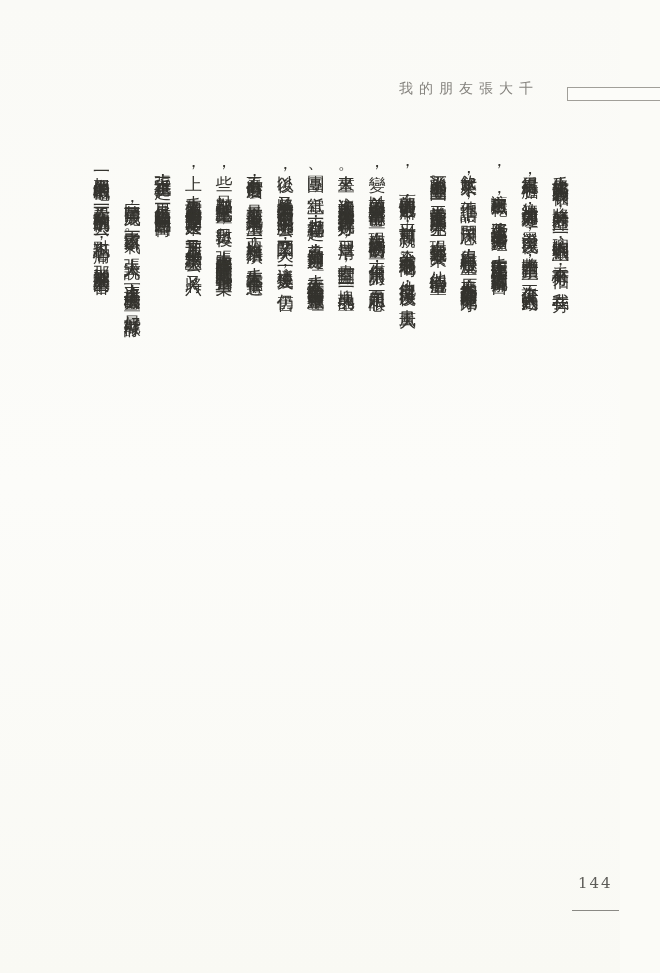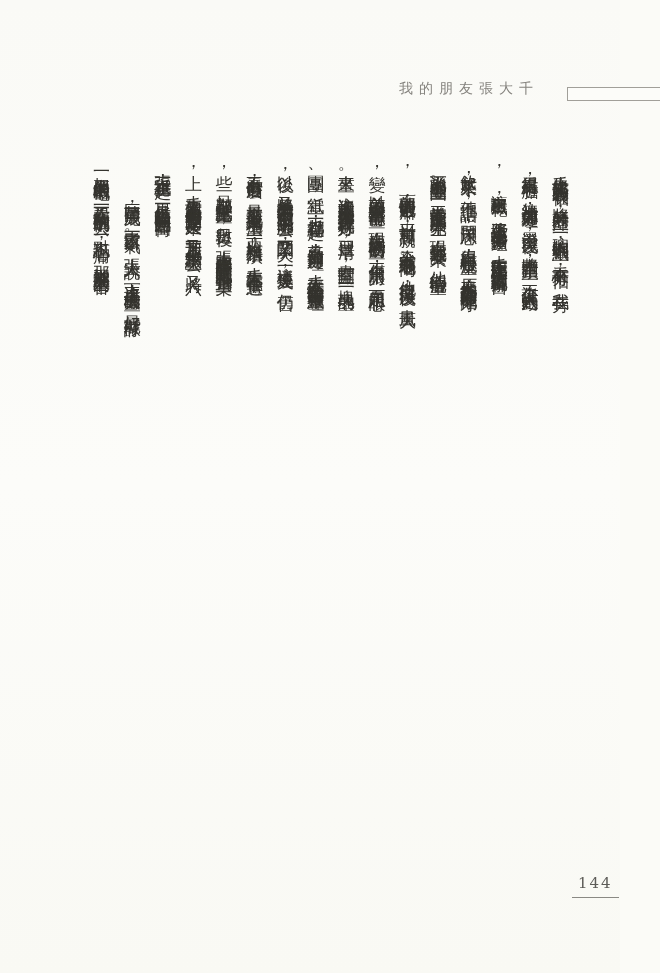--- a/index.html
+++ b/index.html
@@ -66,21 +66,21 @@
     text-indent: 28px;      
   }
   
   .folio {
     position: absolute;
     top: 874px;
     left: 572px;
     font-size: 15px;
     letter-spacing: 2px;
     color: #5d5c58;
-    padding: 0 6px 5px 6px;
+    padding: 0 6px 18px 6px;
     border-bottom: 1px solid #8a8984;
   }
 </style>
 </head>
 <body>
 
 <div class="page">
 
   <div class="running-head">
     <span class="head-title">我的朋友張大千</span>

